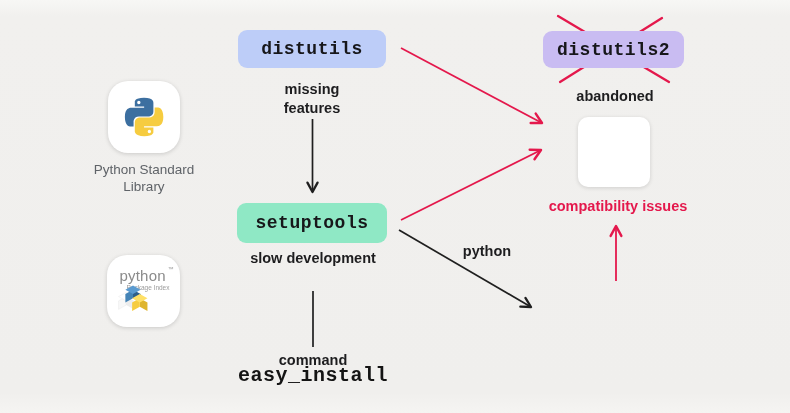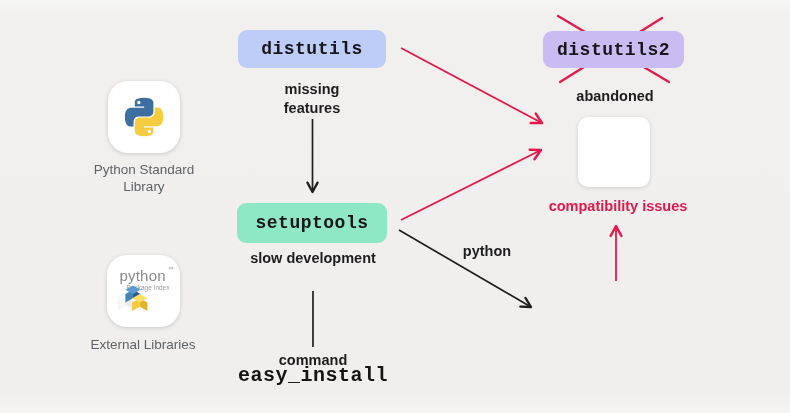--- a/index.html
+++ b/index.html
@@ -113,21 +113,20 @@
         <polygon points="20,8 29,13 29,23 20,18" fill="#2e5f8a"></polygon>
         <polygon points="20,8 11,13 11,23 20,18" fill="#4584b6"></polygon>
         <polygon points="20,3 29,8 20,13 11,8" fill="#5b9bd0"></polygon>
 
         <polygon points="28,18 37,23 37,33 28,28" fill="#dfb52e"></polygon>
         <polygon points="28,18 19,23 19,33 28,28" fill="#f6cc40"></polygon>
         <polygon points="28,13 37,18 28,23 19,18" fill="#ffe066"></polygon>
       </svg>
     </div>
   </div>
-  <div class="caption cap-ext">External Libraries</div>
 
   <div class="node node-distutils">distutils</div>
   <div class="node node-distutils2">distutils2</div>
   <div class="node node-setuptools">setuptools</div>
 
   <div class="empty-card"></div>
 
   <div class="ann ann-missing">missing features</div>
   <div class="ann ann-slow">slow development</div>
   <div class="ann ann-command">command</div>

